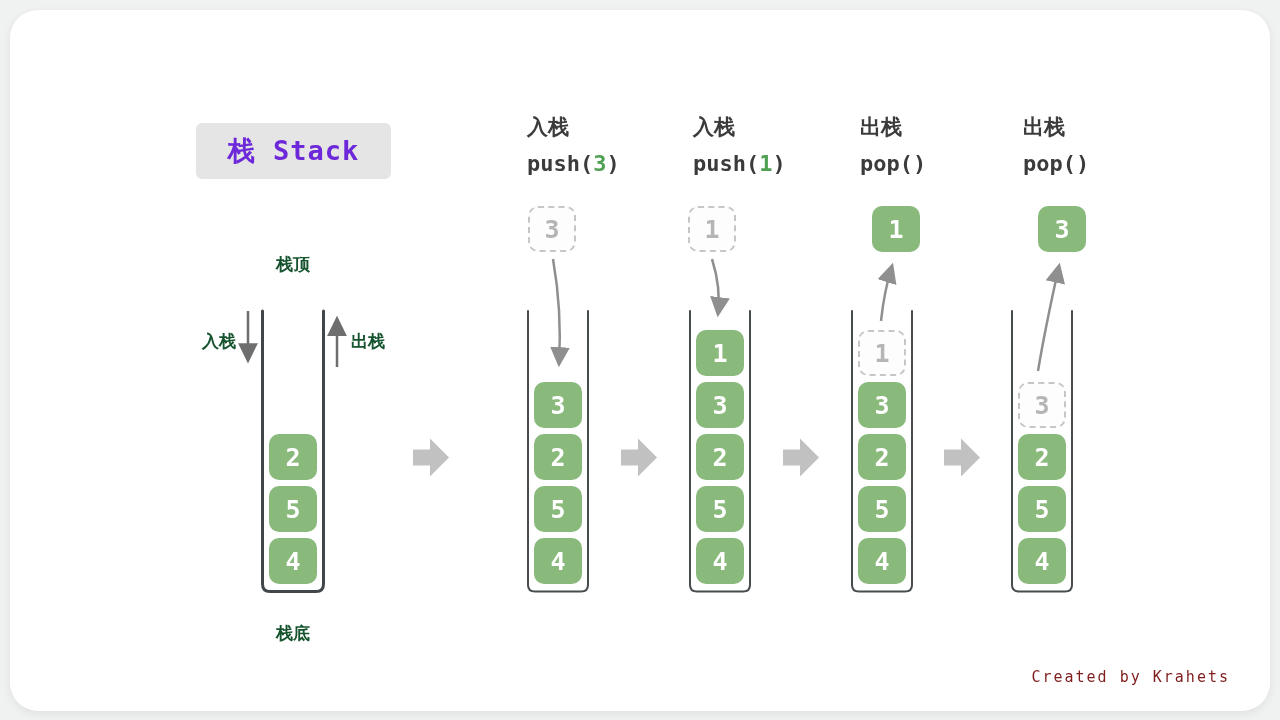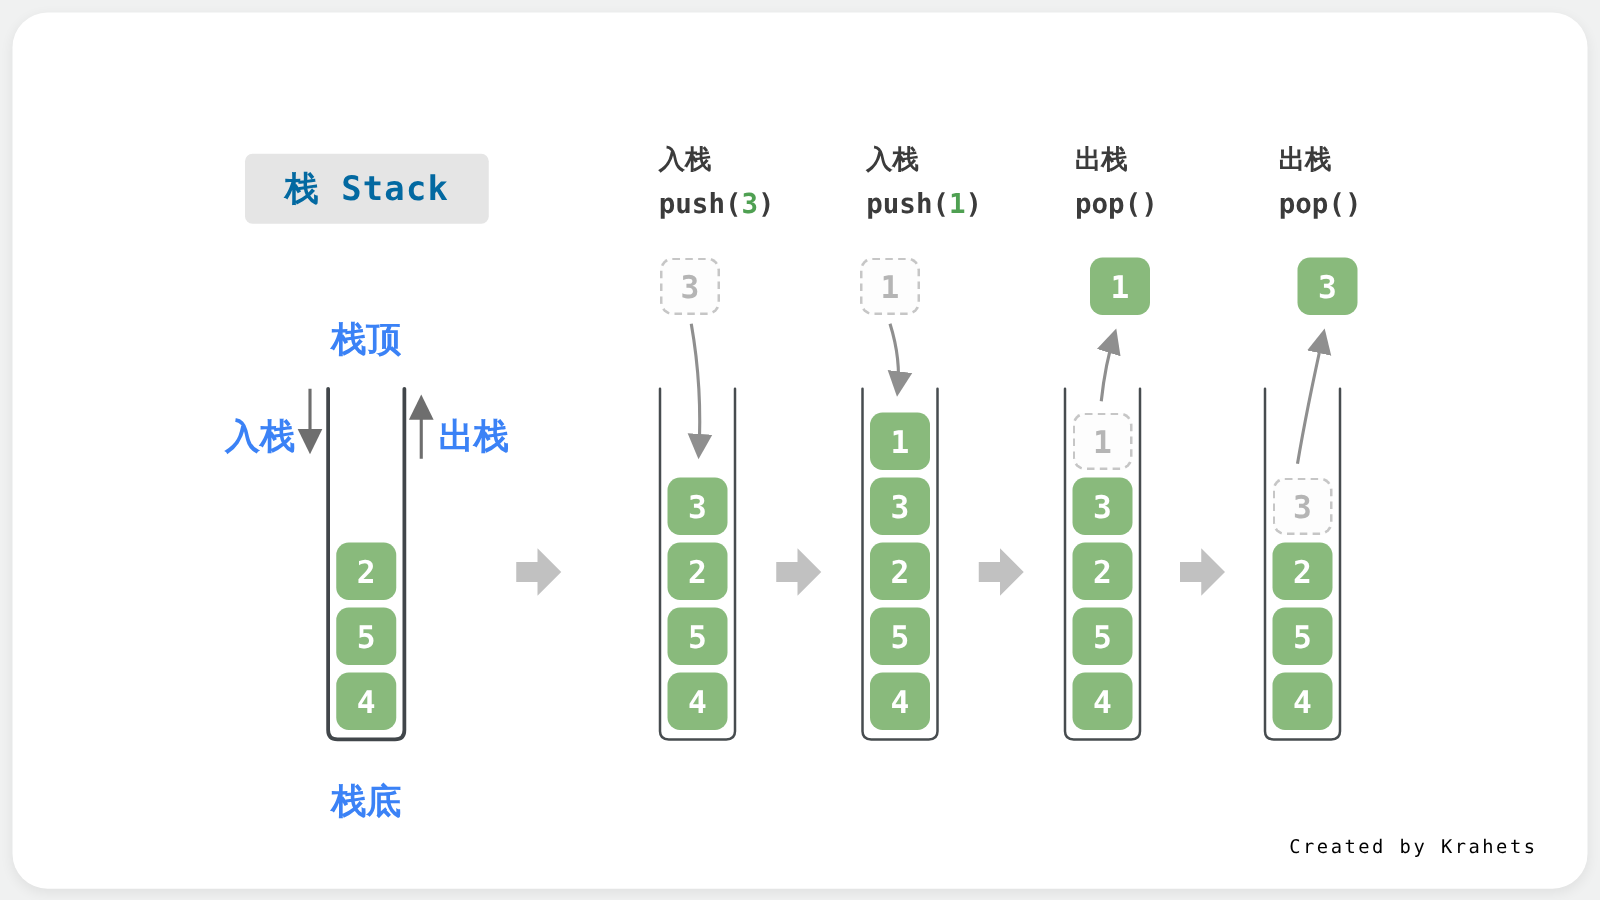--- a/index.html
+++ b/index.html
@@ -31,28 +31,28 @@
     background: #e5e5e5;
     border-radius: 6px;
     display: flex;
     align-items: center;
     justify-content: center;
   }
   .title-box span {
     font-family: "DejaVu Sans Mono", "DejaVu Sans", monospace;
     font-size: 27px;
     font-weight: bold;
-    color: #0369a1;
+    color: #6d28d9;
     letter-spacing: 1px;
   }
   .cjk-label {
     position: absolute;
-    font-size: 28px;
-    font-weight: bold;
-    color: #3b82f6;
+    font-size: 17px;
+    font-weight: bold;
+    color: #14532d;
     white-space: nowrap;
   }
   .center-100 { width: 120px; text-align: center; }
   .op-header {
     position: absolute;
     top: 103px;
     white-space: nowrap;
   }
   .op-cn {
     font-size: 21px;
@@ -106,21 +106,21 @@
   
   .f2 { left: 518px; top: 196px; }
   .f3 { left: 678px; top: 196px; }
   .f4 { left: 862px; top: 196px; }
   .f5 { left: 1028px; top: 196px; }
   .watermark {
     position: absolute;
     right: 40px; bottom: 25px;
     font-family: "DejaVu Sans Mono", "Liberation Mono", monospace;
     font-size: 15px;
-    color: #000000;
+    color: #7f1d1d;
     letter-spacing: 2px;
   }
 </style>
 </head>
 <body>
 
 <div class="card">
 
   <svg class="layer" width="1280" height="720" viewBox="0 0 1280 720">
     <defs>

